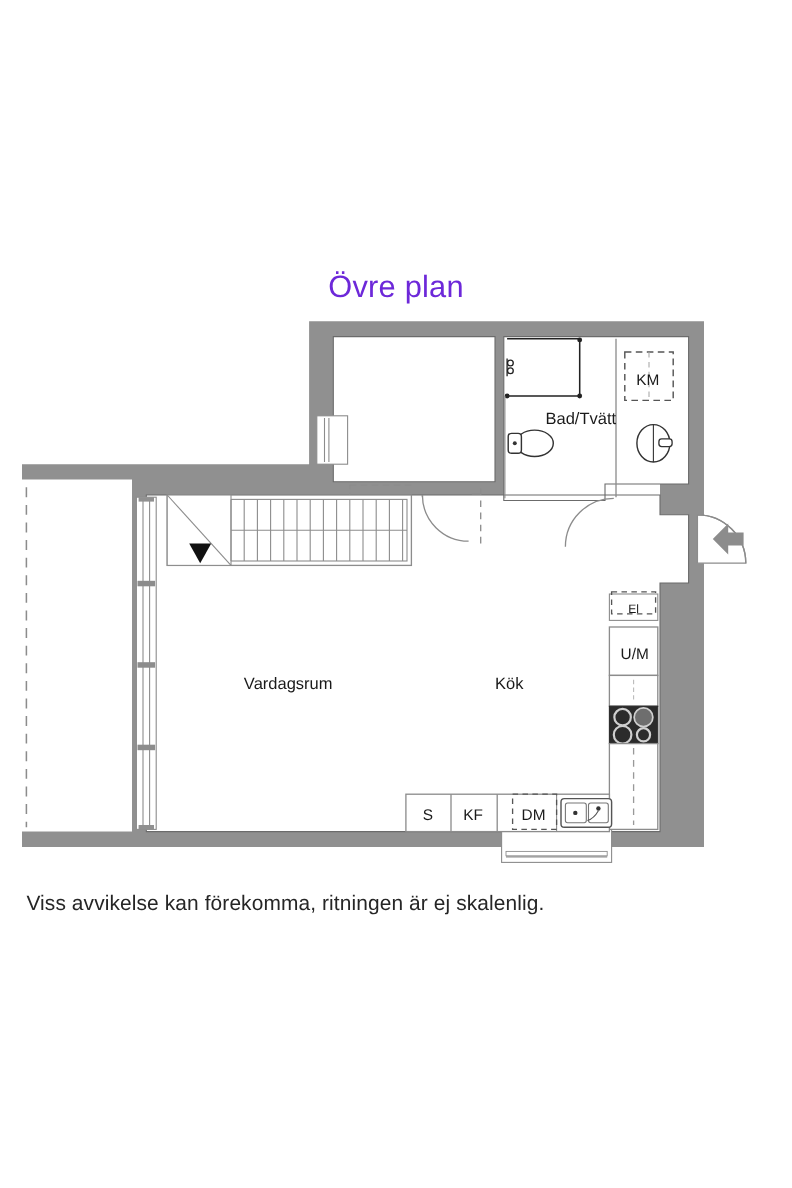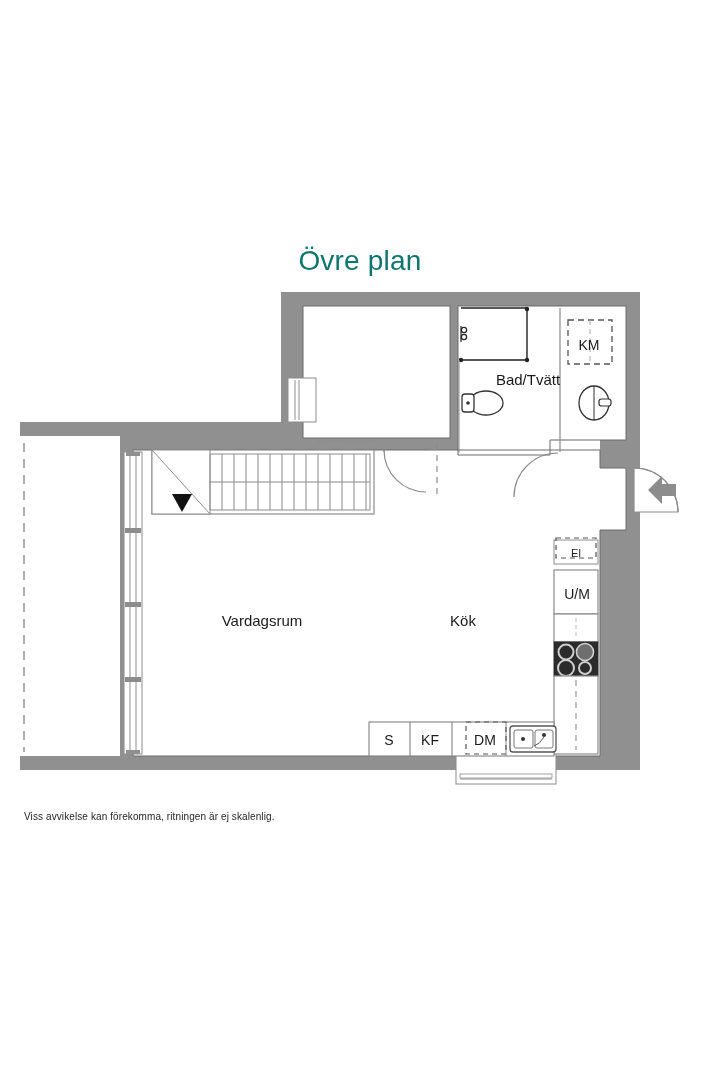--- a/index.html
+++ b/index.html
@@ -22,34 +22,34 @@
   }
   #plan-title {
     position: absolute;
     left: 0;
     top: 245px;
     width: 720px;
     text-align: center;
     font-size: 28px;
     font-weight: 400;
     letter-spacing: 0.2px;
-    color: #0f766e;
+    color: #6d28d9;
   }
   #plan-svg-wrap {
     position: absolute;
     left: 0;
     top: 0;
     width: 720px;
     height: 1080px;
   }
   #disclaimer-note {
     position: absolute;
     left: 24px;
     top: 811px;
-    font-size: 10px;
+    font-size: 19px;
     color: #262626;
     letter-spacing: 0.1px;
   }
   svg { display: block; }
   .room-label {
     font-family: "Liberation Sans", sans-serif;
     font-size: 15px;
     fill: #1a1a1a;
   }
   .appl-label {

